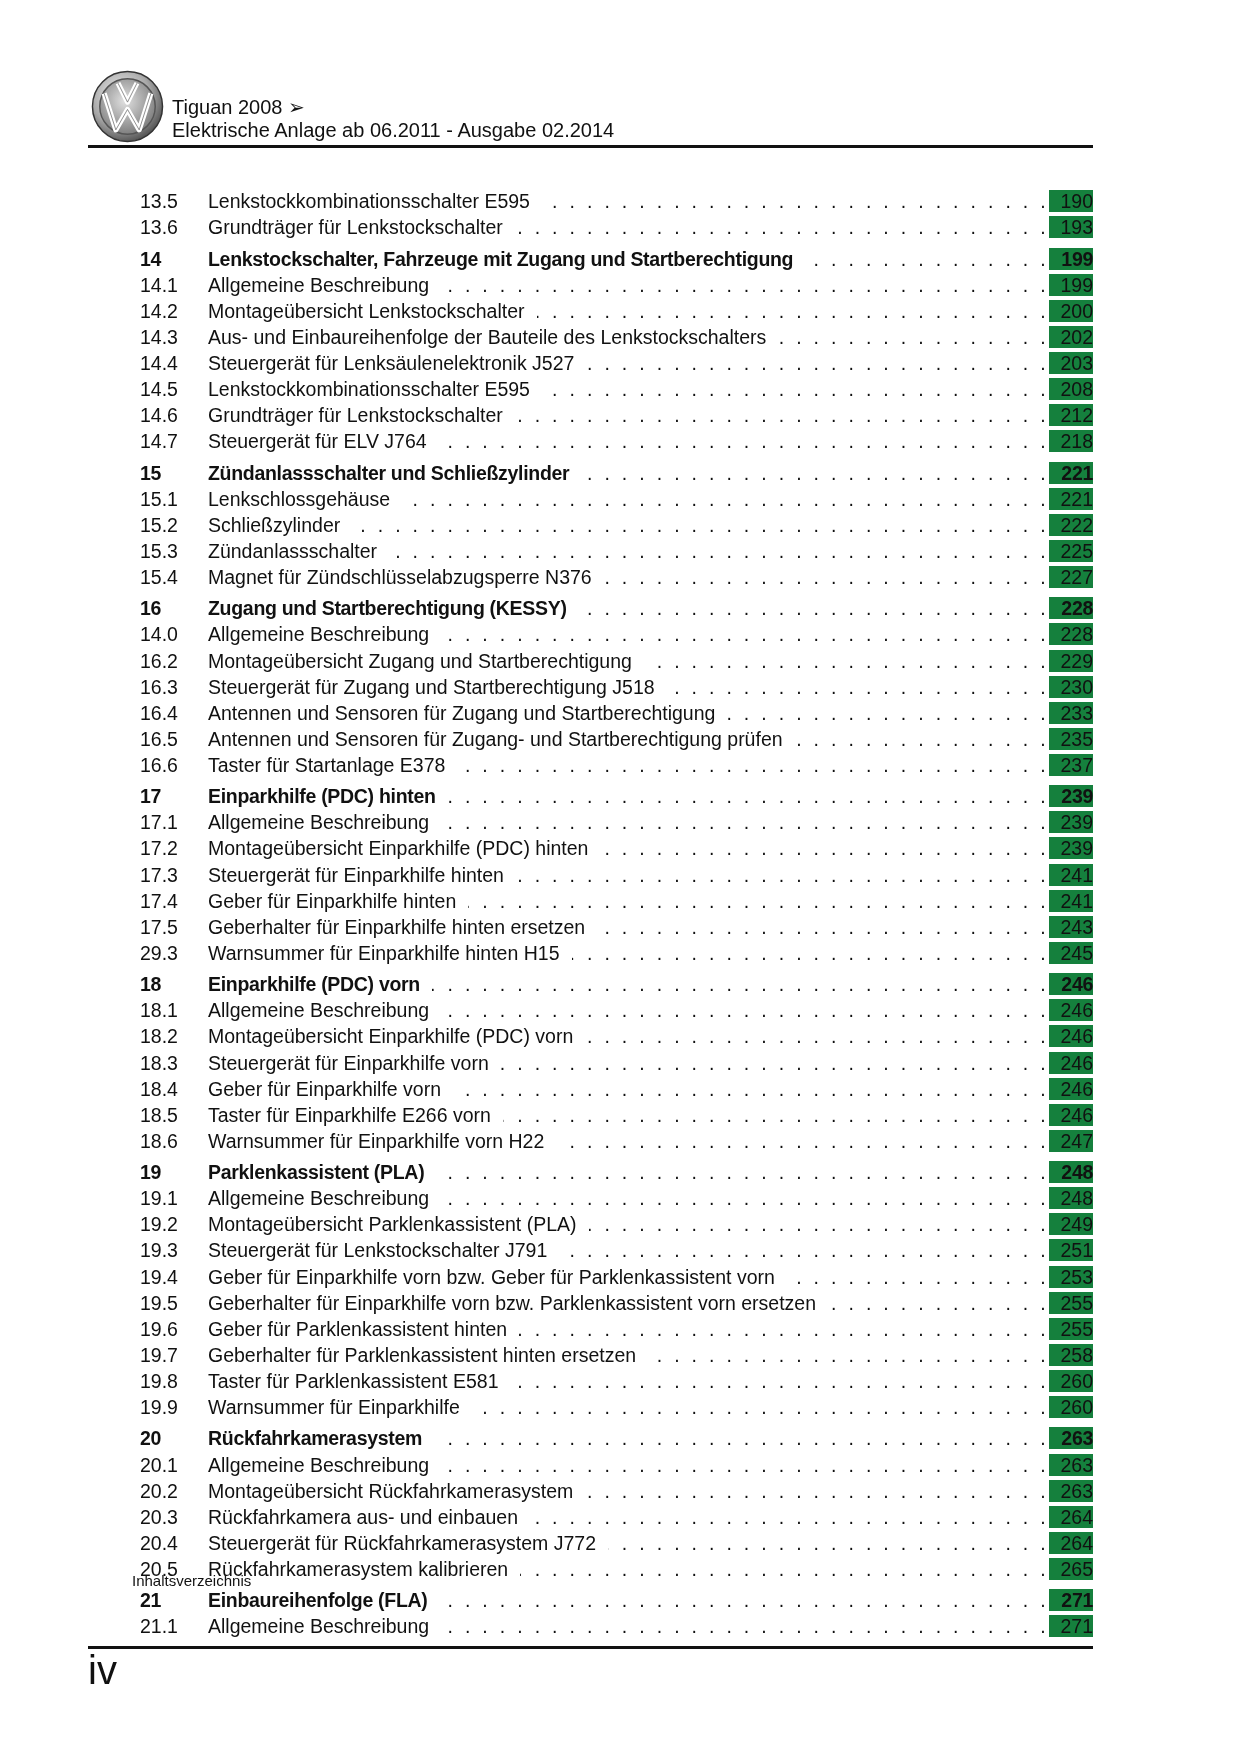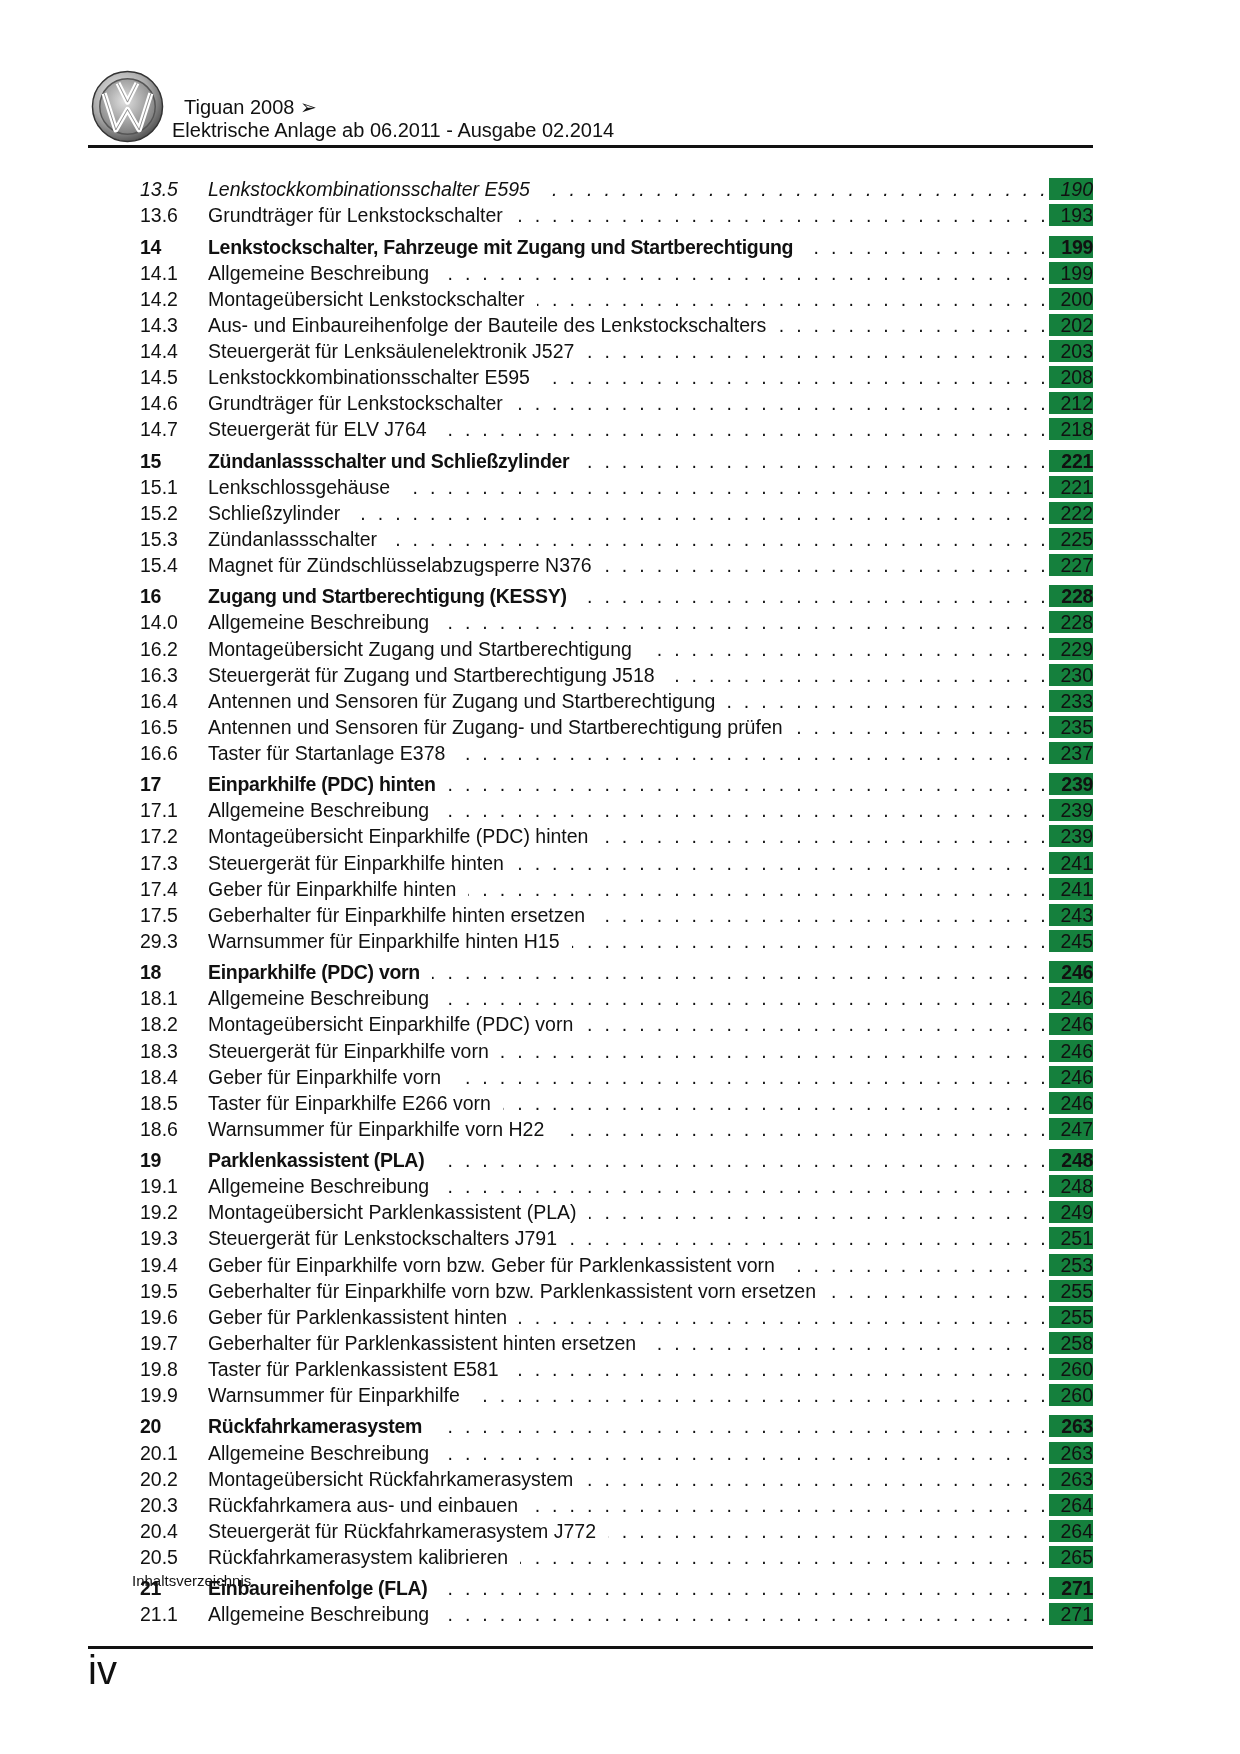--- a/index.html
+++ b/index.html
@@ -22,21 +22,20 @@
     width: 73px;
     height: 73px;
   }
   .header-title {
     position: absolute;
     left: 172px;
     top: 97px;
     font-size: 20px;
     line-height: 21px;
     white-space: nowrap;
-    margin-left: 12px;
   }
   .header-subtitle {
     position: absolute;
     left: 172px;
     top: 120px;
     font-size: 20px;
     line-height: 21px;
     white-space: nowrap;
   }
   .header-rule {
@@ -144,21 +143,21 @@
     <path d="M18 32 L34 82 L50 54 L66 82 L82 32" fill="none" stroke="#ffffff" stroke-width="7" stroke-linejoin="round"></path>
     <path d="M37 18 L50 44 L63 18" fill="none" stroke="#666" stroke-width="1"></path>
     <path d="M18 32 L34 82 L50 54 L66 82 L82 32" fill="none" stroke="#666" stroke-width="1"></path>
   </svg>
 </div>
 <div class="header-title">Tiguan 2008 ➢</div>
 <div class="header-subtitle">Elektrische Anlage ab 06.2011 - Ausgabe 02.2014</div>
 <div class="header-rule"></div>
 
 <div class="toc" id="toc">
-    <div class="toc-row" style="margin-top: 0px; font-style: italic;">
+    <div class="toc-row" style="margin-top: 12px;">
       <span class="toc-num">13.5</span>
       <span class="toc-title">Lenkstockkombinationsschalter E595</span>
       <span class="toc-dots"></span>
       <span class="toc-page">190</span>
     </div>
     <div class="toc-row">
       <span class="toc-num">13.6</span>
       <span class="toc-title">Grundträger für Lenkstockschalter</span>
       <span class="toc-dots"></span>
       <span class="toc-page">193</span>
@@ -380,21 +379,21 @@
       <span class="toc-page">248</span>
     </div>
     <div class="toc-row">
       <span class="toc-num">19.2</span>
       <span class="toc-title">Montageübersicht Parklenkassistent (PLA)</span>
       <span class="toc-dots"></span>
       <span class="toc-page">249</span>
     </div>
     <div class="toc-row">
       <span class="toc-num">19.3</span>
-      <span class="toc-title">Steuergerät für Lenkstockschalters J791</span>
+      <span class="toc-title">Steuergerät für Lenkstockschalter J791</span>
       <span class="toc-dots"></span>
       <span class="toc-page">251</span>
     </div>
     <div class="toc-row">
       <span class="toc-num">19.4</span>
       <span class="toc-title">Geber für Einparkhilfe vorn bzw. Geber für Parklenkassistent vorn</span>
       <span class="toc-dots"></span>
       <span class="toc-page">253</span>
     </div>
     <div class="toc-row">

